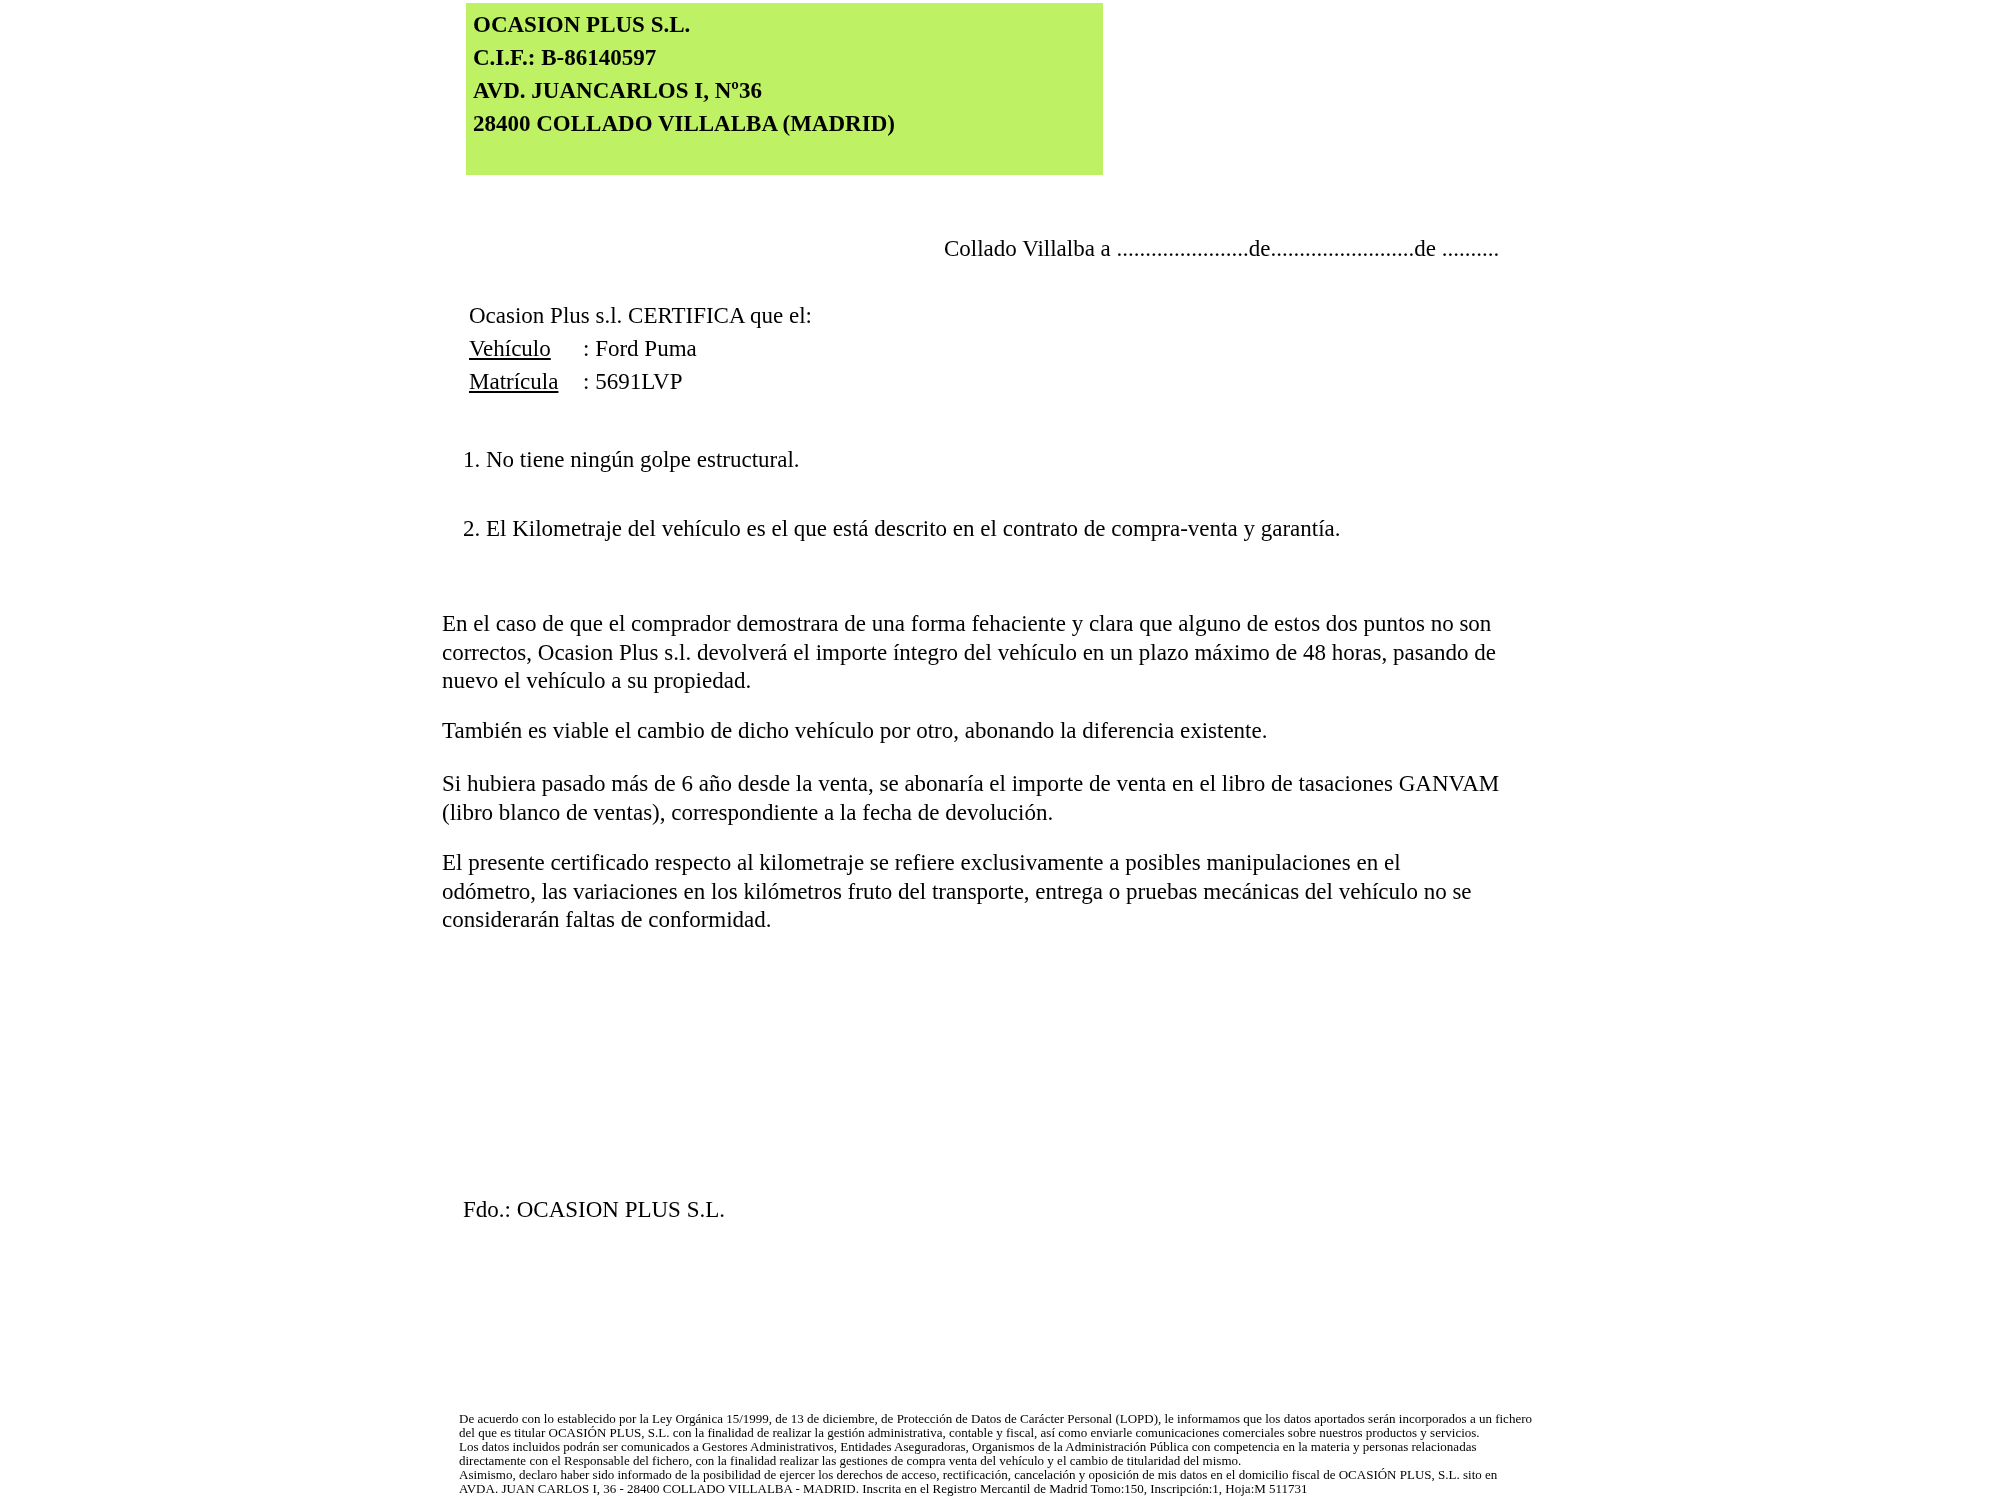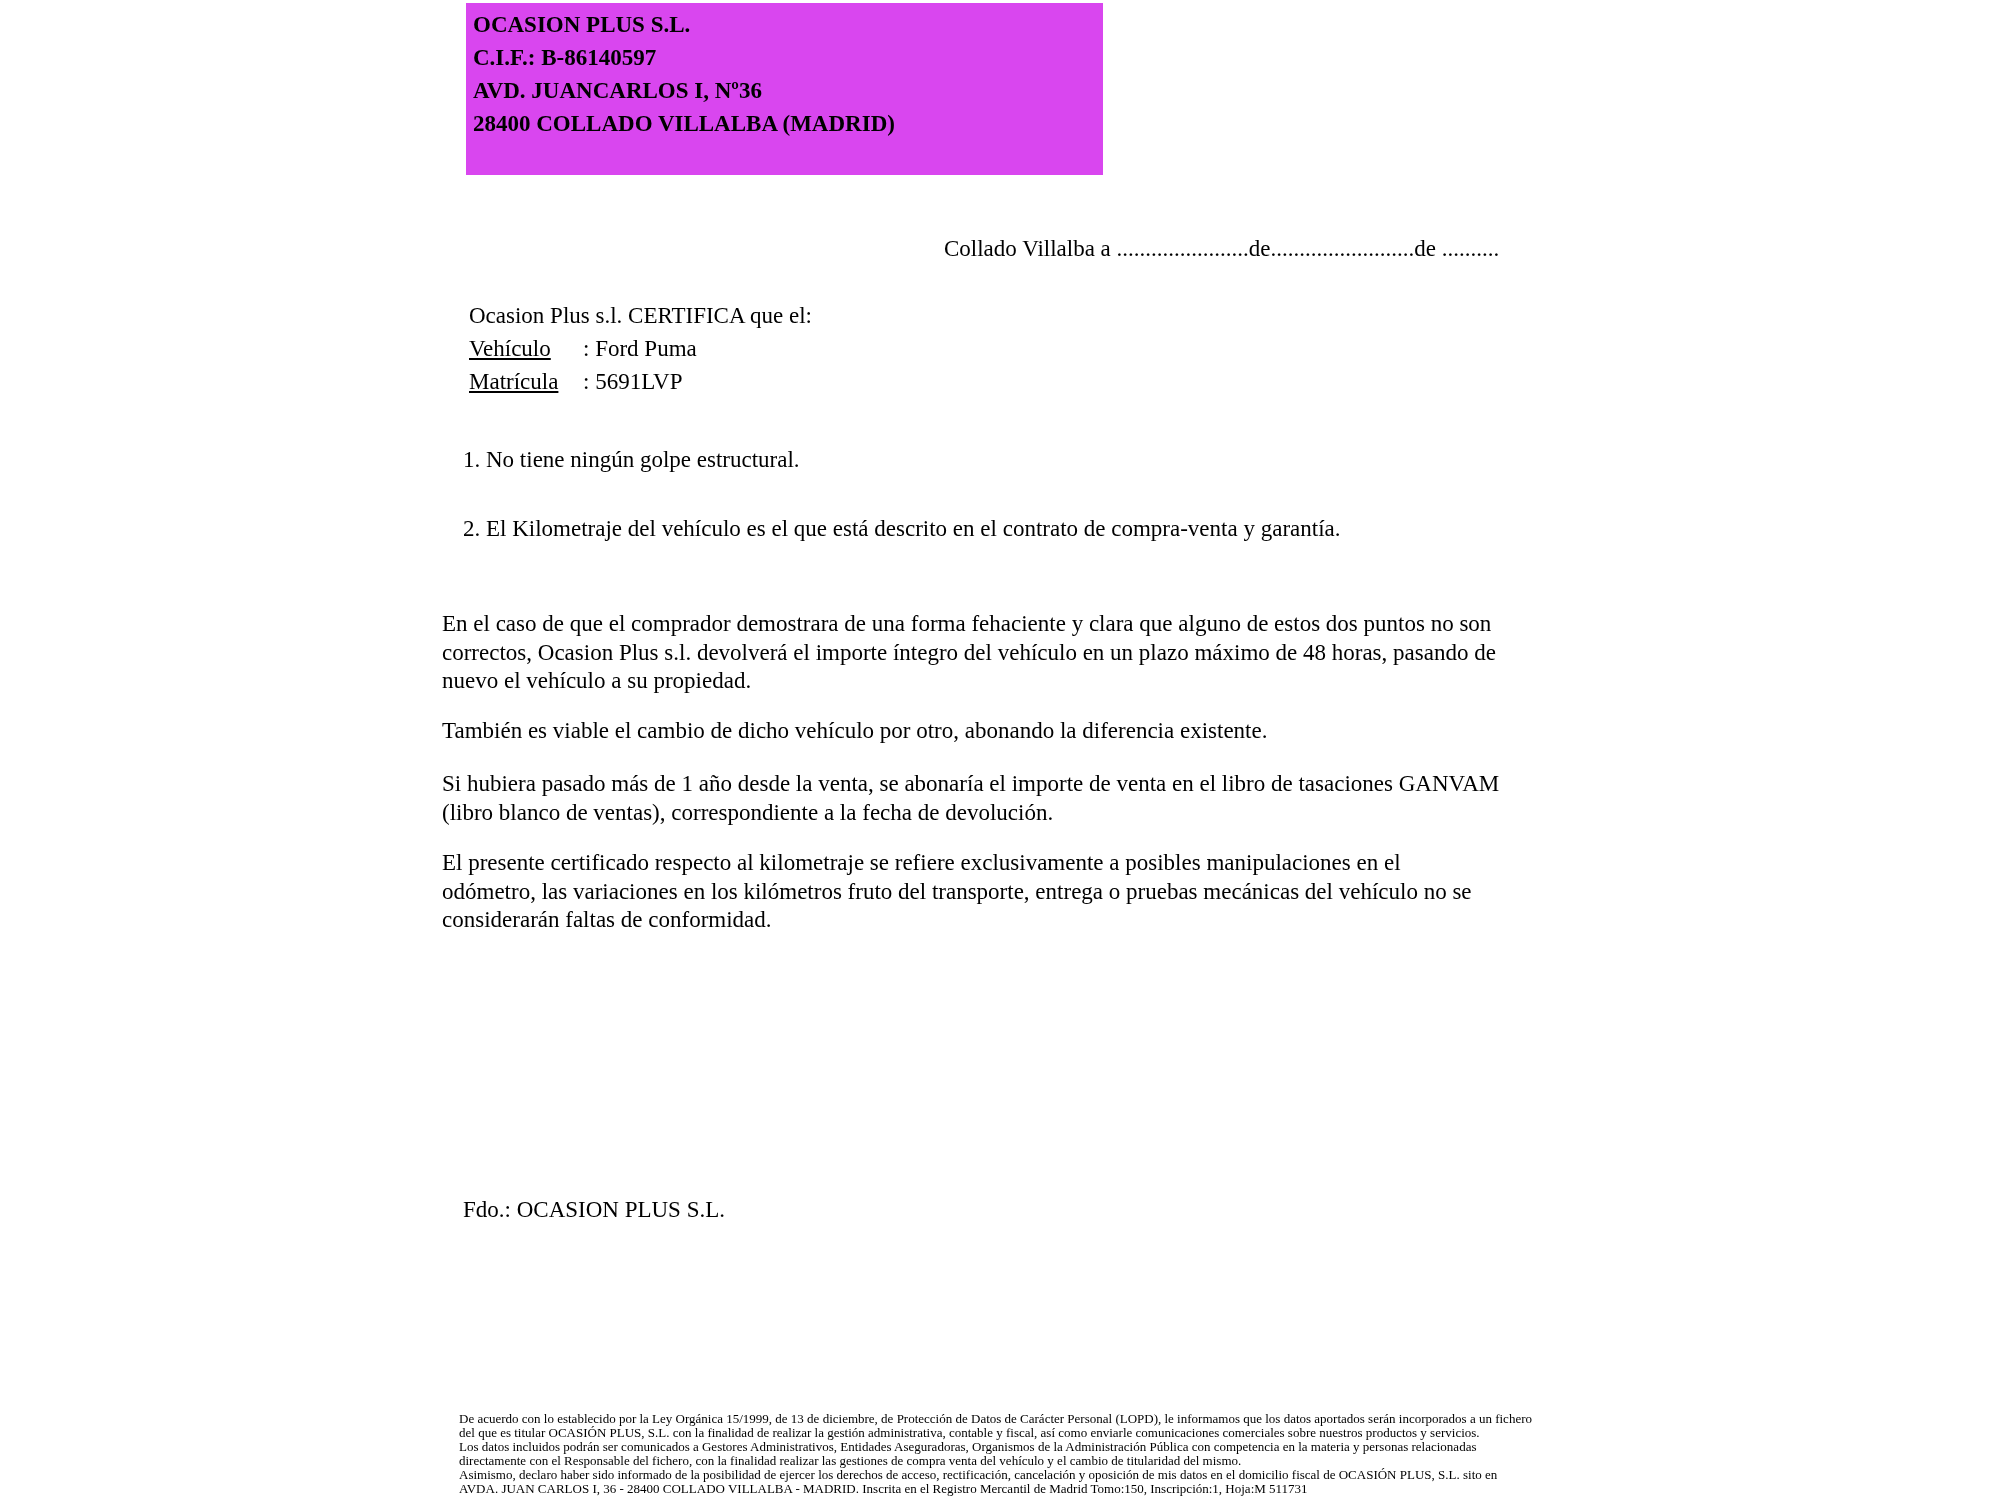--- a/index.html
+++ b/index.html
@@ -16,21 +16,21 @@
     color: #000000;
     font-family: "Liberation Serif", "DejaVu Serif", serif;
     overflow: hidden;
   }
   .header-box {
     position: absolute;
     left: 466px;
     top: 3px;
     width: 637px;
     height: 172px;
-    background: #d946ef;
+    background: #bef264;
     box-sizing: border-box;
     padding: 5px 8px 0 7px;
     font-size: 23px;
     font-weight: bold;
     line-height: 33px;
     white-space: nowrap;
   }
   .date-line {
     position: absolute;
     left: 944px;
@@ -113,21 +113,21 @@
     <div class="field">
       <span class="field-label-box"><span class="u">Matrícula</span></span><span>: 5691LVP</span>
     </div>
   </div>
 
   <div class="point point-1">1. No tiene ningún golpe estructural.</div>
   <div class="point point-2">2. El Kilometraje del vehículo es el que está descrito en el contrato de compra-venta y garantía.</div>
 
   <div class="para para-1">En el caso de que el comprador demostrara de una forma fehaciente y clara que alguno de estos dos puntos no son correctos, Ocasion Plus s.l. devolverá el importe íntegro del vehículo en un plazo máximo de 48 horas, pasando de nuevo el vehículo a su propiedad.</div>
   <div class="para para-2">También es viable el cambio de dicho vehículo por otro, abonando la diferencia existente.</div>
-  <div class="para para-3">Si hubiera pasado más de 1 año desde la venta, se abonaría el importe de venta en el libro de tasaciones GANVAM (libro blanco de ventas), correspondiente a la fecha de devolución.</div>
+  <div class="para para-3">Si hubiera pasado más de 6 año desde la venta, se abonaría el importe de venta en el libro de tasaciones GANVAM (libro blanco de ventas), correspondiente a la fecha de devolución.</div>
   <div class="para para-4">El presente certificado respecto al kilometraje se refiere exclusivamente a posibles manipulaciones en el odómetro, las variaciones en los kilómetros fruto del transporte, entrega o pruebas mecánicas del vehículo no se considerarán faltas de conformidad.</div>
 
   <div class="signature">Fdo.: OCASION PLUS S.L.</div>
 
   <div class="footer">
     <p>De acuerdo con lo establecido por la Ley Orgánica 15/1999, de 13 de diciembre, de Protección de Datos de Carácter Personal (LOPD), le informamos que los datos aportados serán incorporados a un fichero del que es titular OCASIÓN PLUS, S.L. con la finalidad de realizar la gestión administrativa, contable y fiscal, así como enviarle comunicaciones comerciales sobre nuestros productos y servicios.</p>
     <p>Los datos incluidos podrán ser comunicados a Gestores Administrativos, Entidades Aseguradoras, Organismos de la Administración Pública con competencia en la materia y personas relacionadas directamente con el Responsable del fichero, con la finalidad realizar las gestiones de compra venta del vehículo y el cambio de titularidad del mismo.</p>
     <p>Asimismo, declaro haber sido informado de la posibilidad de ejercer los derechos de acceso, rectificación, cancelación y oposición de mis datos en el domicilio fiscal de OCASIÓN PLUS, S.L. sito en AVDA. JUAN CARLOS I, 36 - 28400 COLLADO VILLALBA - MADRID. Inscrita en el Registro Mercantil de Madrid Tomo:150, Inscripción:1, Hoja:M 511731</p>
   </div>
 

